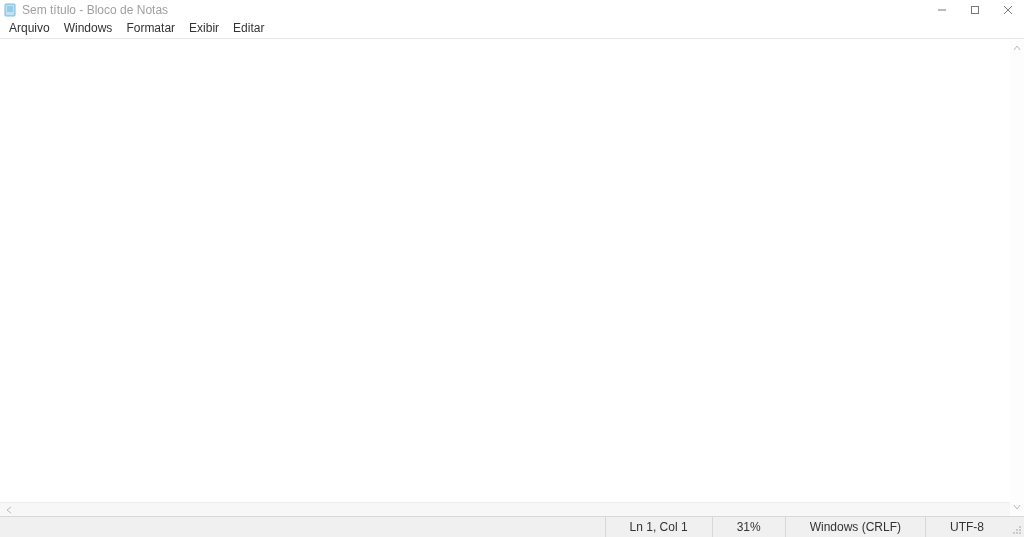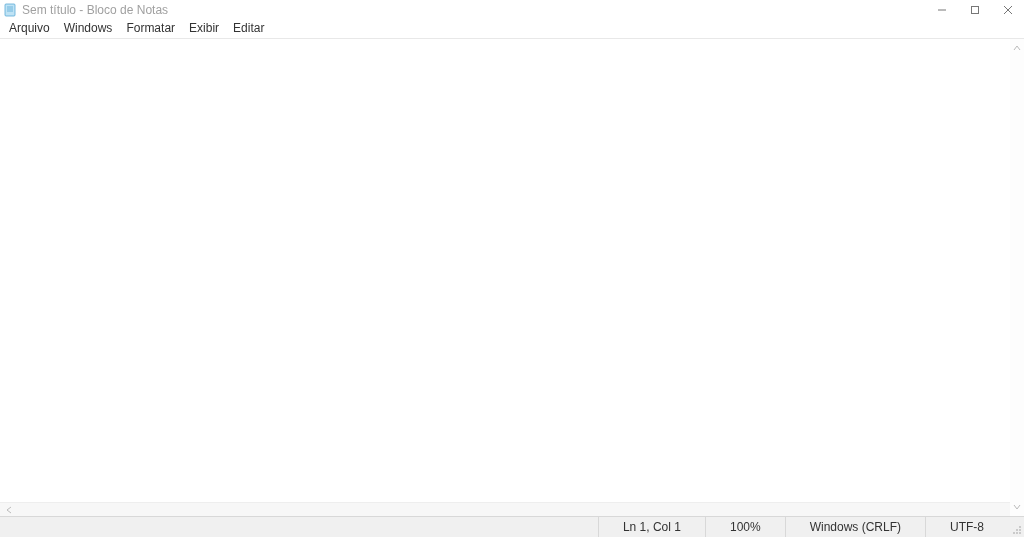--- a/index.html
+++ b/index.html
@@ -209,21 +209,21 @@
       <svg width="8" height="8" viewBox="0 0 8 8">
           <polyline points="2,1 6,4 2,7" fill="none" stroke="#bbb" stroke-width="1"></polyline>
         </svg>
     </div>
   </div>
 </div>
 
 <div class="statusbar">
   <div class="flexfill"></div>
   <div class="statuscell wide">Ln 1, Col 1</div>
-  <div class="statuscell">100%</div>
+  <div class="statuscell">31%</div>
   <div class="statuscell med">Windows (CRLF)</div>
   <div class="statuscell med">UTF-8</div>
   <div class="grip">
     <svg width="12" height="12" viewBox="0 0 12 12">
       <circle cx="10" cy="10" r="0.8" fill="#999"></circle>
       <circle cx="10" cy="7" r="0.8" fill="#999"></circle>
       <circle cx="7" cy="10" r="0.8" fill="#999"></circle>
       <circle cx="10" cy="4" r="0.8" fill="#999"></circle>
       <circle cx="7" cy="7" r="0.8" fill="#999"></circle>
       <circle cx="4" cy="10" r="0.8" fill="#999"></circle>

